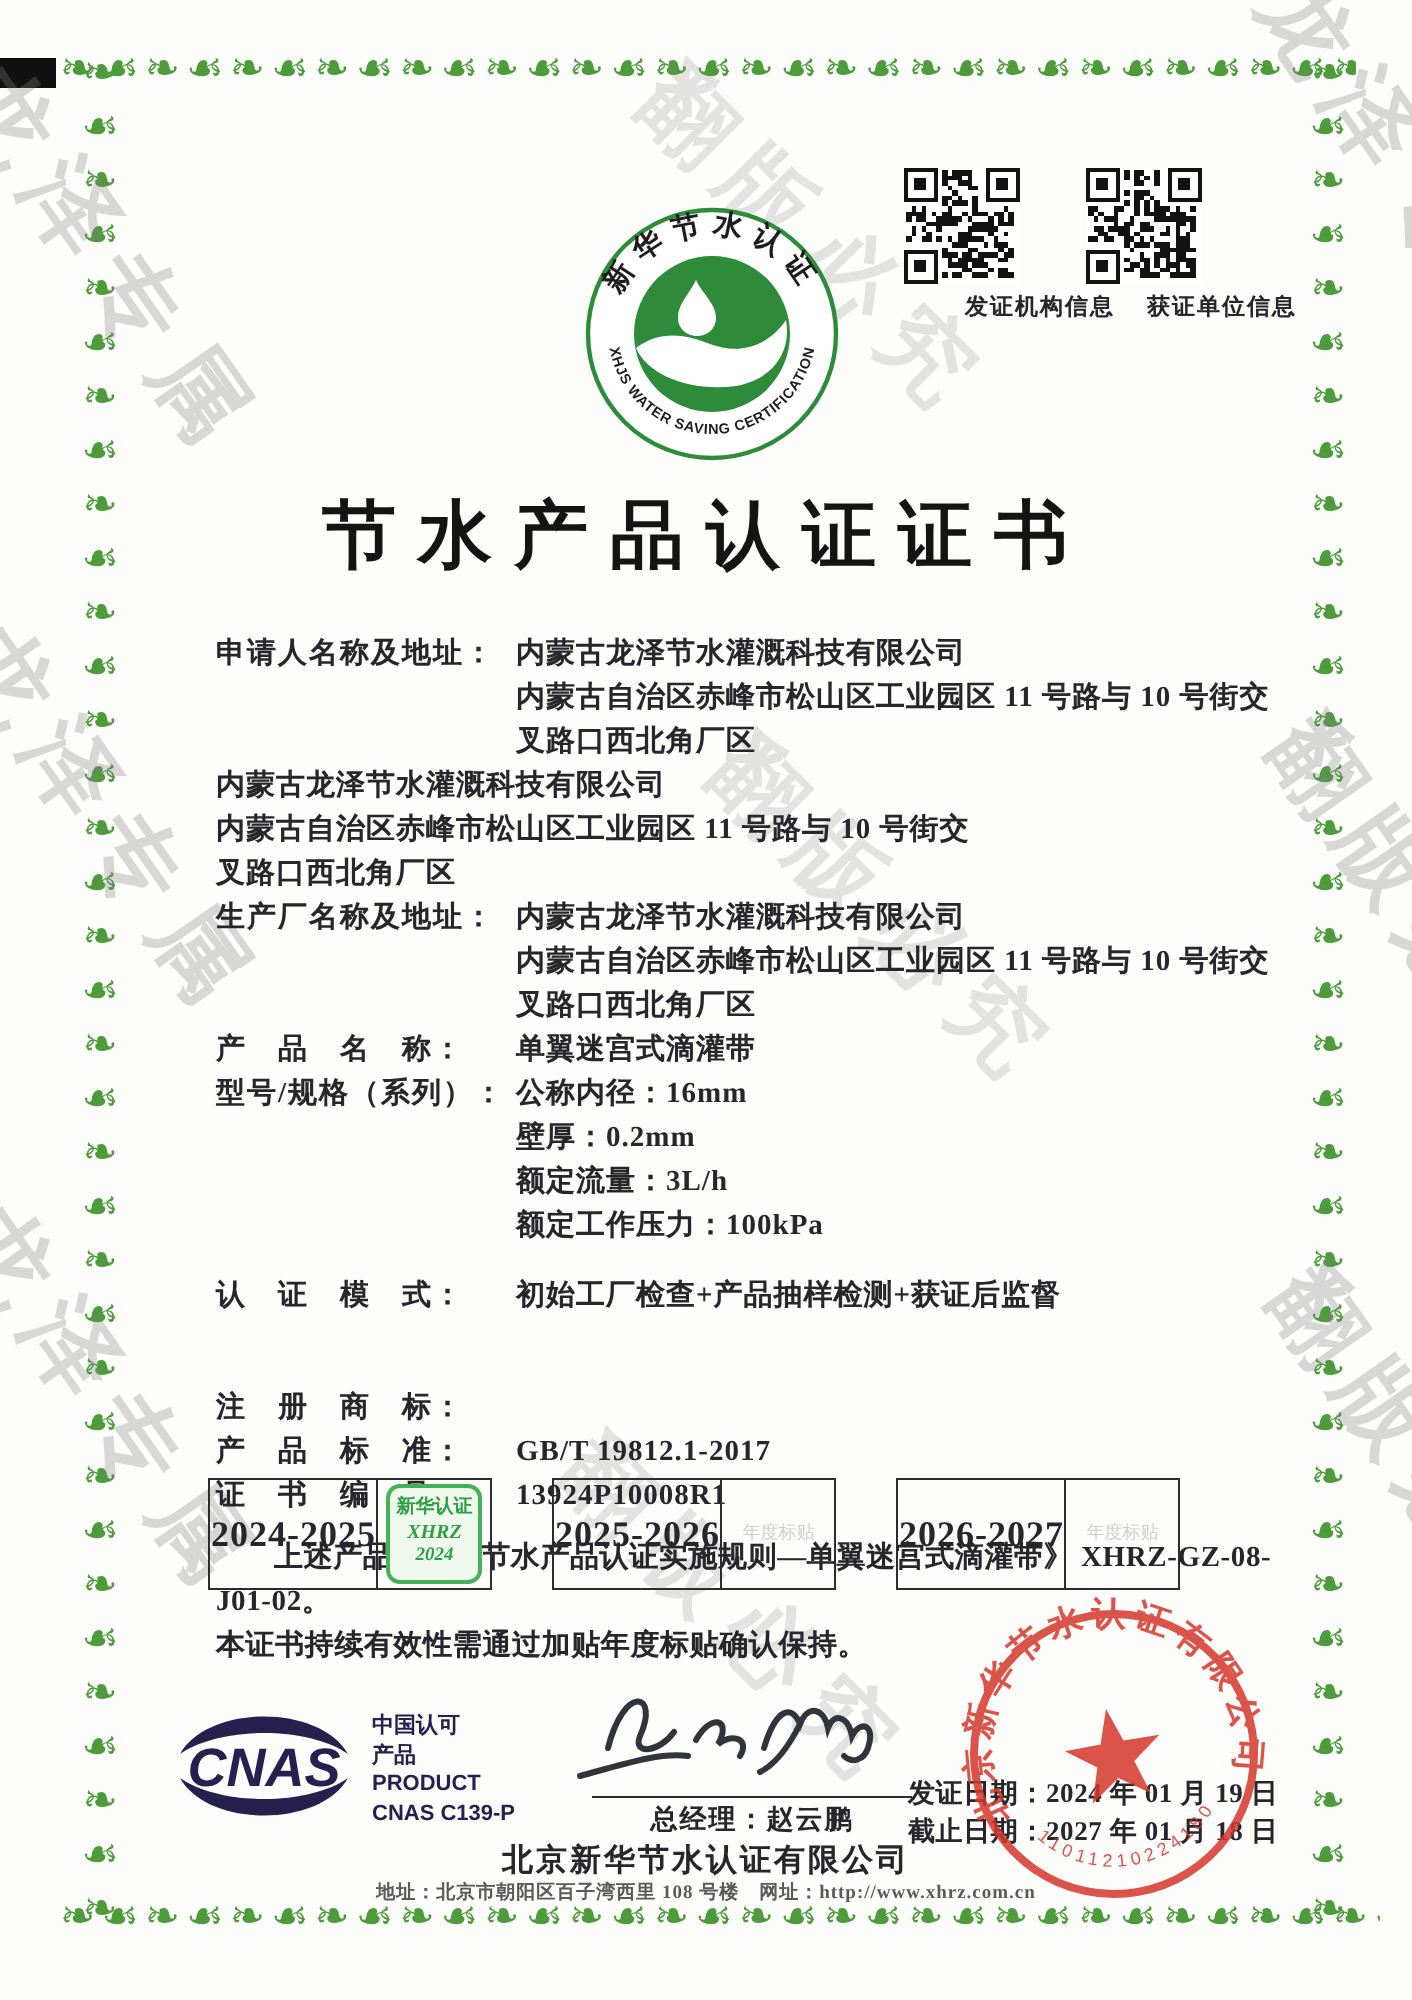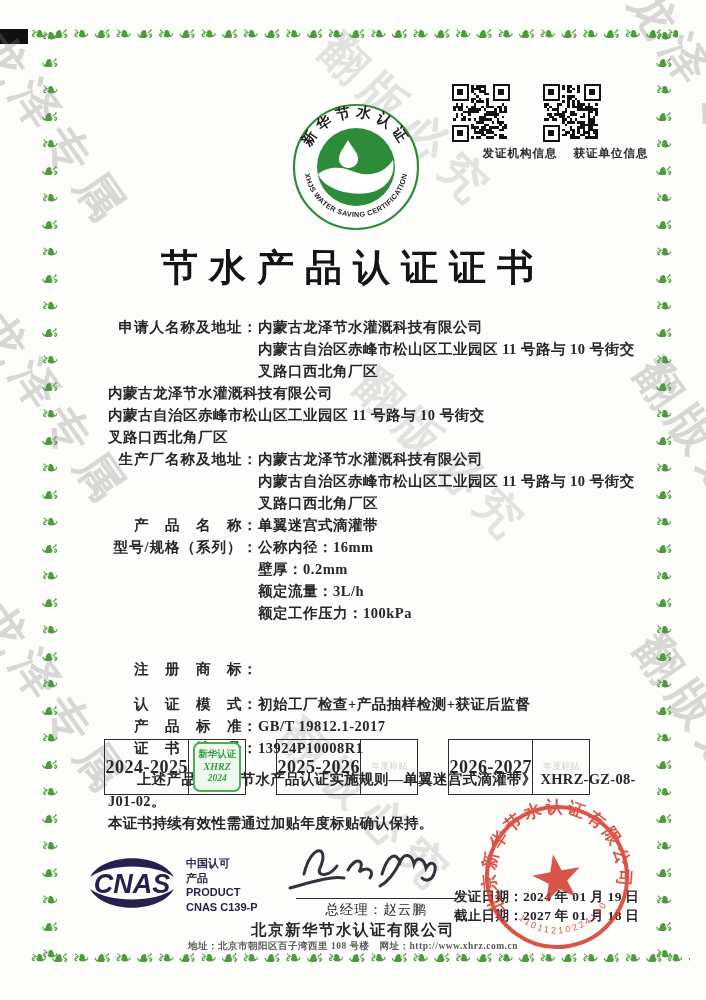--- a/index.html
+++ b/index.html
@@ -34,21 +34,21 @@
   .f-tl{left:0;top:0;} .f-tr{right:0;top:0;} .f-bl{left:0;bottom:0;}
   .qr-label{position:absolute;width:86px;text-align:center;font-size:11.5px;font-weight:bold;letter-spacing:1px;padding-left:40px;}
   .ql1{left:437px;top:146px;} .ql2{left:528px;top:146px;}
   
   .title{position:absolute;left:0;top:243px;width:100%;text-align:center;
          font-family:"Liberation Sans","DejaVu Sans",sans-serif;
          font-size:37px;font-weight:bold;letter-spacing:11px;color:#141414;}
   
   .fields{position:absolute;left:108px;top:316px;width:534px;font-size:14.5px;line-height:22px;font-weight:600;}
   .frow{display:flex;}
-  .flabel{width:150px;flex-shrink:0;letter-spacing:1px;text-align:right;}
+  .flabel{width:150px;flex-shrink:0;letter-spacing:1px;}
   .fvalue{flex:1;letter-spacing:.5px;}
   .fvalue div{min-height:22px;}
   .gap-lg{margin-top:34px;} .gap-md{margin-top:13px;}
   .statement{margin-top:9px;font-size:14.5px;font-weight:bold;letter-spacing:.3px;}
   .statement .l1{text-indent:2em;}
   
   .years{position:absolute;left:104px;top:739px;width:488px;display:flex;gap:30px;}
   .ybox{width:140px;height:54px;border:1.5px solid #2c2c2c;display:flex;}
   .ycell-l{flex:1.5;display:flex;align-items:center;justify-content:center;
            font-size:18px;font-weight:bold;letter-spacing:.5px;}
@@ -59,21 +59,21 @@
   .sticker .s2{font-size:10px;font-style:italic;font-weight:bold;}
   .sticker .s3{font-size:9.5px;font-style:italic;font-weight:bold;}
   .placeholder{font-size:9px;color:rgba(120,120,120,.35);text-align:center;line-height:1.3;}
   
   .cnas{position:absolute;left:84px;top:850px;width:96px;height:66px;}
   .cnas-text{position:absolute;left:186px;top:856px;font-family:"Liberation Sans",sans-serif;
              font-size:11px;font-weight:bold;line-height:14.5px;color:#26204f;}
   .sig{position:absolute;left:282px;top:826px;width:175px;height:72px;}
   .sig-line{position:absolute;left:296px;top:898px;width:160px;border-top:1.5px solid #2c2c2c;}
   .sig-name{position:absolute;left:296px;top:901px;width:160px;text-align:center;
-            font-size:13.5px;font-weight:normal;letter-spacing:1px;}
+            font-size:13.5px;font-weight:bold;letter-spacing:1px;}
   .dates{position:absolute;left:454px;top:887px;font-size:13.5px;font-weight:bold;line-height:19px;letter-spacing:.3px;}
   .stamp{position:absolute;left:474px;top:794px;width:166px;height:166px;opacity:.85;transform:rotate(-10deg);}
   .company{position:absolute;left:0;top:920px;width:100%;text-align:center;
            font-size:15.5px;font-weight:bold;letter-spacing:1.5px;}
   .footer{position:absolute;left:0;top:940px;width:100%;text-align:center;font-size:9.5px;color:#5a5a5a;letter-spacing:.5px;font-weight:bold;}
 </style>
 </head>
 <body>
 
 <div class="page">
@@ -1051,31 +1051,31 @@
     <div class="frow">
       <div class="flabel">型号/规格（系列）：</div>
       <div class="fvalue">
         <div>公称内径：16mm</div>
         <div>壁厚：0.2mm</div>
         <div>额定流量：3L/h</div>
         <div>额定工作压力：100kPa</div>
       </div>
     </div>
 
+    <div class="frow gap-md">
+      <div class="flabel">认　证　模　式：</div>
+      <div class="fvalue">
+        <div>初始工厂检查+产品抽样检测+获证后监督</div>
+      </div>
+    </div>
+
     <div class="frow gap-lg">
       <div class="flabel">注　册　商　标：</div>
       <div class="fvalue">
         <div></div>
-      </div>
-    </div>
-
-    <div class="frow gap-md">
-      <div class="flabel">认　证　模　式：</div>
-      <div class="fvalue">
-        <div>初始工厂检查+产品抽样检测+获证后监督</div>
       </div>
     </div>
 
     <div class="frow">
       <div class="flabel">产　品　标　准：</div>
       <div class="fvalue">
         <div>GB/T 19812.1-2017</div>
       </div>
     </div>
 

